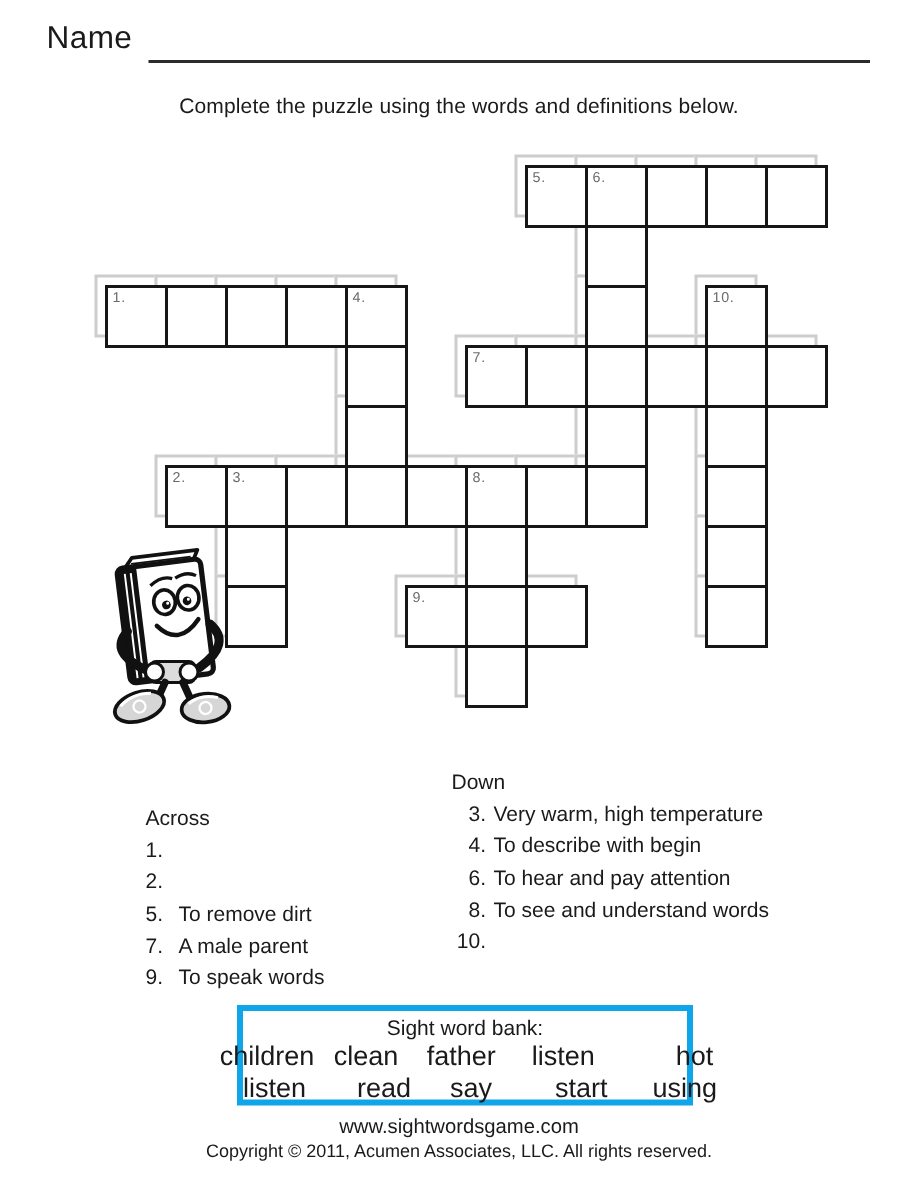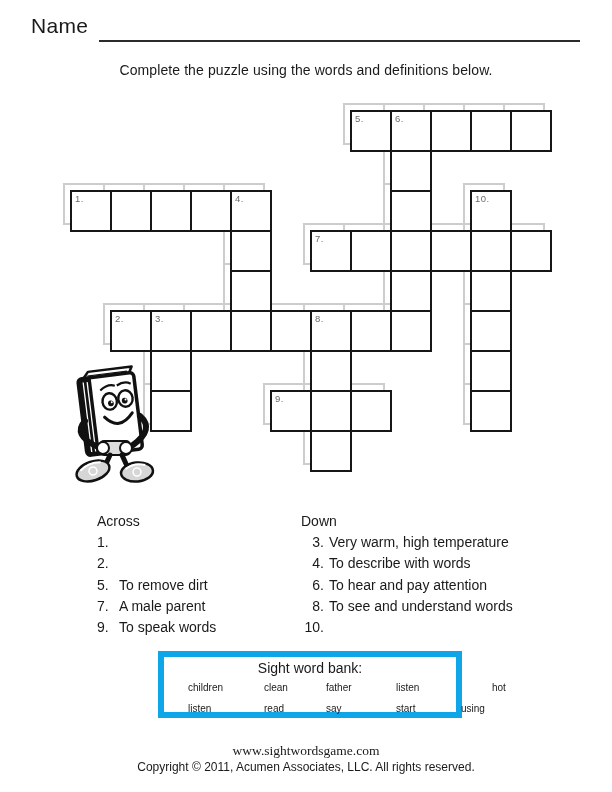--- a/index.html
+++ b/index.html
@@ -17,36 +17,36 @@
   
   #crossword{left:0;top:0;width:612px;height:792px;}
   .shadow-cell{position:absolute;width:42px;height:42px;box-sizing:border-box;
     border:2px solid #cdcdcd;background:#ffffff;}
   .cell{position:absolute;width:42px;height:42px;box-sizing:border-box;
     border:2px solid #161616;background:#ffffff;}
   .cell .num{position:absolute;top:1px;left:3px;font-size:9.5px;color:#6b6b6b;letter-spacing:0.5px;}
 
   
   .clues{position:absolute;top:511px;font-size:14px;line-height:21.2px;}
-  #across-clues{left:97px;width:200px;}
+  #across-clues{left:97px;width:200px;margin-top:24px;}
   #down-clues{left:301px;width:230px;}
   .clue-heading{margin:0;}
   .clue-row{display:flex;}
   .clue-num{flex:0 0 auto;width:20px;}
   #down-clues .clue-num{width:26px;text-align:right;padding-right:3px;box-sizing:border-box;}
   .clue-text{white-space:nowrap;padding-left:2px;}
 
   
-  #word-bank{left:158px;top:651px;width:304px;height:67px;border:6px solid #0ea5e9;box-sizing:border-box;}
+  #word-bank{left:158px;top:670px;width:304px;height:67px;border:4px solid #0ea5e9;box-sizing:border-box;}
   #bank-title{text-align:center;font-size:14px;margin-top:3px;line-height:17px;}
-  .bank-row{display:flex;padding-left:24px;font-size:10px;line-height:21px;}
+  .bank-row{display:flex;padding-left:8px;font-size:18px;line-height:21px;justify-content:center;}
   .bank-word{flex:0 0 auto;}
 
   
-  #footer-url{left:0;top:743px;width:612px;text-align:center;font-size:13.5px;font-family:Liberation Serif, serif;}
+  #footer-url{left:0;top:743px;width:612px;text-align:center;font-size:13.5px;}
   #footer-copyright{left:0;top:760px;width:612px;text-align:center;font-size:12px;}
 
   
   #mascot{left:56px;top:360px;width:124px;height:124px;}
 </style>
 </head>
 <body>
 
 <div class="abs" id="name-label">Name</div>
 <div class="abs" id="name-line"></div>
@@ -219,21 +219,21 @@
 </div>
 <div class="clues" id="down-clues">
   <div class="clue-heading">Down</div>
   <div class="clue-items">
       <div class="clue-row">
         <span class="clue-num">3.</span>
         <span class="clue-text">Very warm, high temperature</span>
       </div>
       <div class="clue-row">
         <span class="clue-num">4.</span>
-        <span class="clue-text">To describe with words</span>
+        <span class="clue-text">To describe with begin</span>
       </div>
       <div class="clue-row">
         <span class="clue-num">6.</span>
         <span class="clue-text">To hear and pay attention</span>
       </div>
       <div class="clue-row">
         <span class="clue-num">8.</span>
         <span class="clue-text">To see and understand words</span>
       </div>
       <div class="clue-row">

